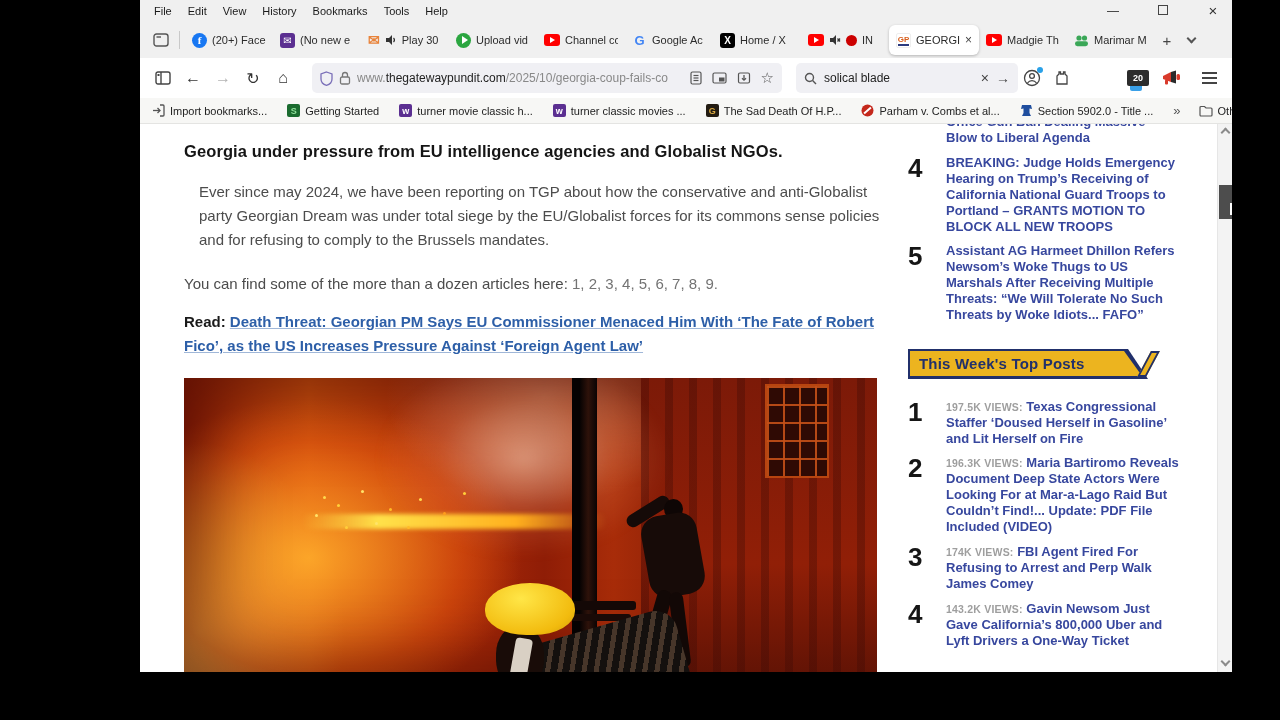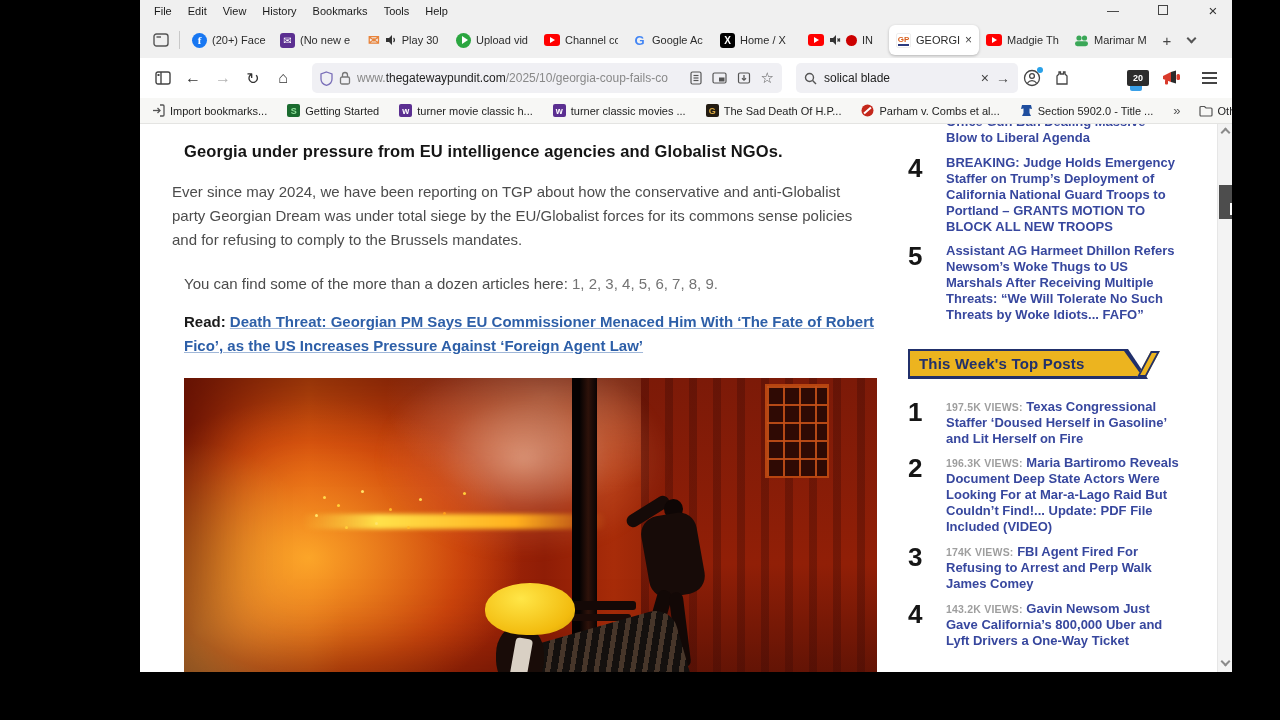--- a/index.html
+++ b/index.html
@@ -358,21 +358,21 @@
             <path d="M1 2.5 a1 1 0 0 1 1 -1 H5.5 L7 3 H12 a1 1 0 0 1 1 1 V10 a1 1 0 0 1 -1 1 H2 a1 1 0 0 1 -1 -1 Z" fill="none" stroke="#555" stroke-width="1.2"></path>
           </svg>
         <span>Other Bookmarks</span>
       </span>
     </span>
   </div>
 
   <div class="content">
 
     <div class="a-h3" style="left:44px">Georgia under pressure from EU intelligence agencies and Globalist NGOs.</div>
-    <div class="a-p1" style="left:32px">Ever since may 2024, we have been reporting on TGP about how the conservative and anti-Globalist party Georgian Dream was under total siege by the EU/Globalist forces for its commons sense policies and for refusing to comply to the Brussels mandates.</div>
+    <div class="a-p1" style="left:59px">Ever since may 2024, we have been reporting on TGP about how the conservative and anti-Globalist party Georgian Dream was under total siege by the EU/Globalist forces for its commons sense policies and for refusing to comply to the Brussels mandates.</div>
     <div class="a-p2" style="left:44px"><span>You can find some of the more than a dozen articles here: </span><span class="a-links">1, 2, 3, 4, 5, 6, 7, 8, 9.</span></div>
     <div class="a-read" style="left:44px"><span>Read: </span><span class="a-readlink">Death Threat: Georgian PM Says EU Commissioner Menaced Him With ‘The Fate of Robert Fico’, as the US Increases Pressure Against ‘Foreign Agent Law’</span></div>
 
     <div class="figure">
       <div class="fig-building"></div>
       <div class="fig-window"></div>
       <div class="fig-smoke"></div>
       <div class="fig-streak"></div>
       <div class="fig-sparks"></div>
       <div class="fig-pole"></div>
@@ -389,21 +389,21 @@
       <div class="fig-helmet"></div>
     </div>
 
     <div class="sidebar">
       <div class="s-item" style="margin-top:-10px">
         <span class="s-num"></span>
         <span class="s-title">Office Gun Ban Dealing Massive Blow to Liberal Agenda</span>
       </div>
       <div class="s-item" style="margin-top:9px">
         <span class="s-num">4</span>
-        <span class="s-title">BREAKING: Judge Holds Emergency Staffer on Trump’s Deployment of California National Guard Troops to Portland – GRANTS MOTION TO BLOCK ALL NEW TROOPS</span>
+        <span class="s-title">BREAKING: Judge Holds Emergency Hearing on Trump’s Receiving of California National Guard Troops to Portland – GRANTS MOTION TO BLOCK ALL NEW TROOPS</span>
       </div>
       <div class="s-item" style="margin-top:8px">
         <span class="s-num">5</span>
         <span class="s-title">Assistant AG Harmeet Dhillon Refers Newsom’s Woke Thugs to US Marshals After Receiving Multiple Threats: “We Will Tolerate No Such Threats by Woke Idiots... FAFO”</span>
       </div>
 
       <div class="banner-wrap">
         <div class="banner-back"></div>
         <div class="banner-front">This Week's Top Posts</div>
         <div class="banner-sliver"></div>

